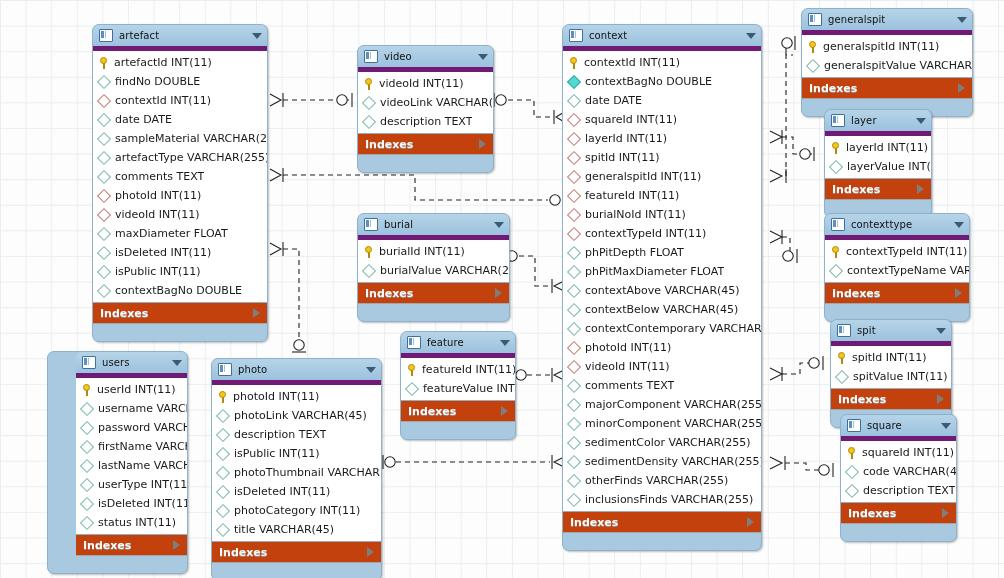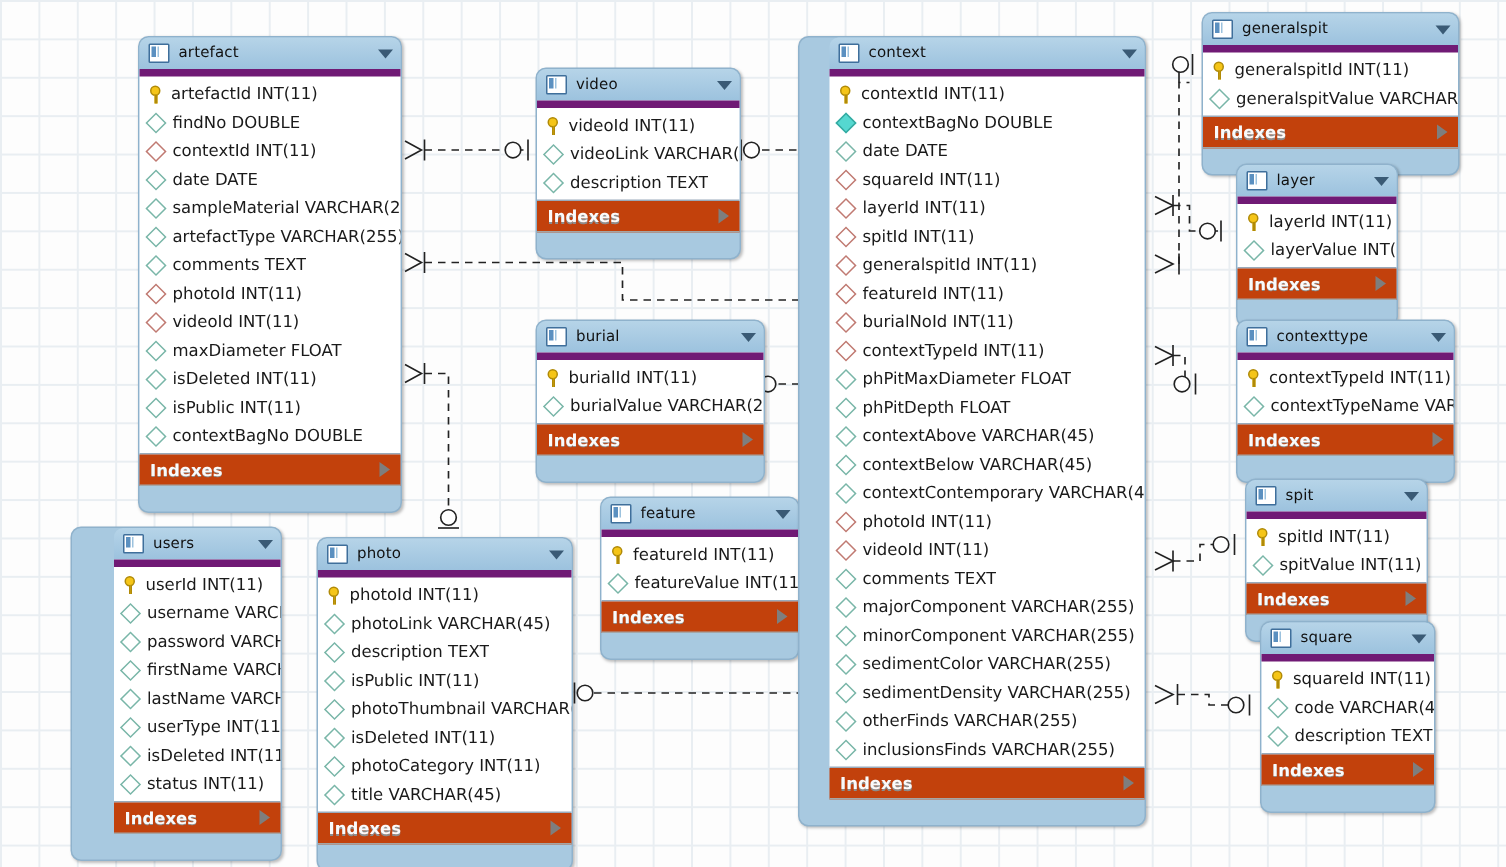--- a/index.html
+++ b/index.html
@@ -308,21 +308,21 @@
             <span class="g dia plain"></span>
             <span class="nm">burialValue VARCHAR(255)</span>
           </div>
         </div>
         <div class="indexes">
           <span class="lbl">Indexes</span>
           <span class="idx-caret"></span>
         </div>
         <div class="tail"></div>
       </div>
-      <div class="table" style="left: 400px; top: 331px; width: 133px;">
+      <div class="table" style="left: 400px; top: 331px; width: 116px;">
         <div class="tbl-header">
           <span class="tbl-icon"></span>
           <span class="tbl-title">feature</span>
           <span class="tbl-caret"></span>
         </div>
         <div class="cols">
           <div class="col">
             <span class="g key"></span>
             <span class="nm">featureId INT(11)</span>
           </div>
@@ -422,21 +422,21 @@
             <span class="g dia plain"></span>
             <span class="nm">title VARCHAR(45)</span>
           </div>
         </div>
         <div class="indexes">
           <span class="lbl">Indexes</span>
           <span class="idx-caret"></span>
         </div>
         <div class="tail"></div>
       </div>
-      <div class="table" style="left: 532px; top: 24px; width: 232px; padding-left: 20px;">
+      <div class="table" style="left: 562px; top: 24px; width: 200px;">
         <div class="tbl-header">
           <span class="tbl-icon"></span>
           <span class="tbl-title">context</span>
           <span class="tbl-caret"></span>
         </div>
         <div class="cols">
           <div class="col">
             <span class="g key"></span>
             <span class="nm">contextId INT(11)</span>
           </div>
@@ -471,28 +471,28 @@
           <div class="col">
             <span class="g dia fk"></span>
             <span class="nm">burialNoId INT(11)</span>
           </div>
           <div class="col">
             <span class="g dia fk"></span>
             <span class="nm">contextTypeId INT(11)</span>
           </div>
           <div class="col">
             <span class="g dia plain"></span>
+            <span class="nm">phPitDepth FLOAT</span>
+          </div>
+          <div class="col">
+            <span class="g dia plain"></span>
             <span class="nm">phPitMaxDiameter FLOAT</span>
           </div>
           <div class="col">
             <span class="g dia plain"></span>
-            <span class="nm">phPitDepth FLOAT</span>
-          </div>
-          <div class="col">
-            <span class="g dia plain"></span>
             <span class="nm">contextAbove VARCHAR(45)</span>
           </div>
           <div class="col">
             <span class="g dia plain"></span>
             <span class="nm">contextBelow VARCHAR(45)</span>
           </div>
           <div class="col">
             <span class="g dia plain"></span>
             <span class="nm">contextContemporary VARCHAR(45)</span>
           </div>

